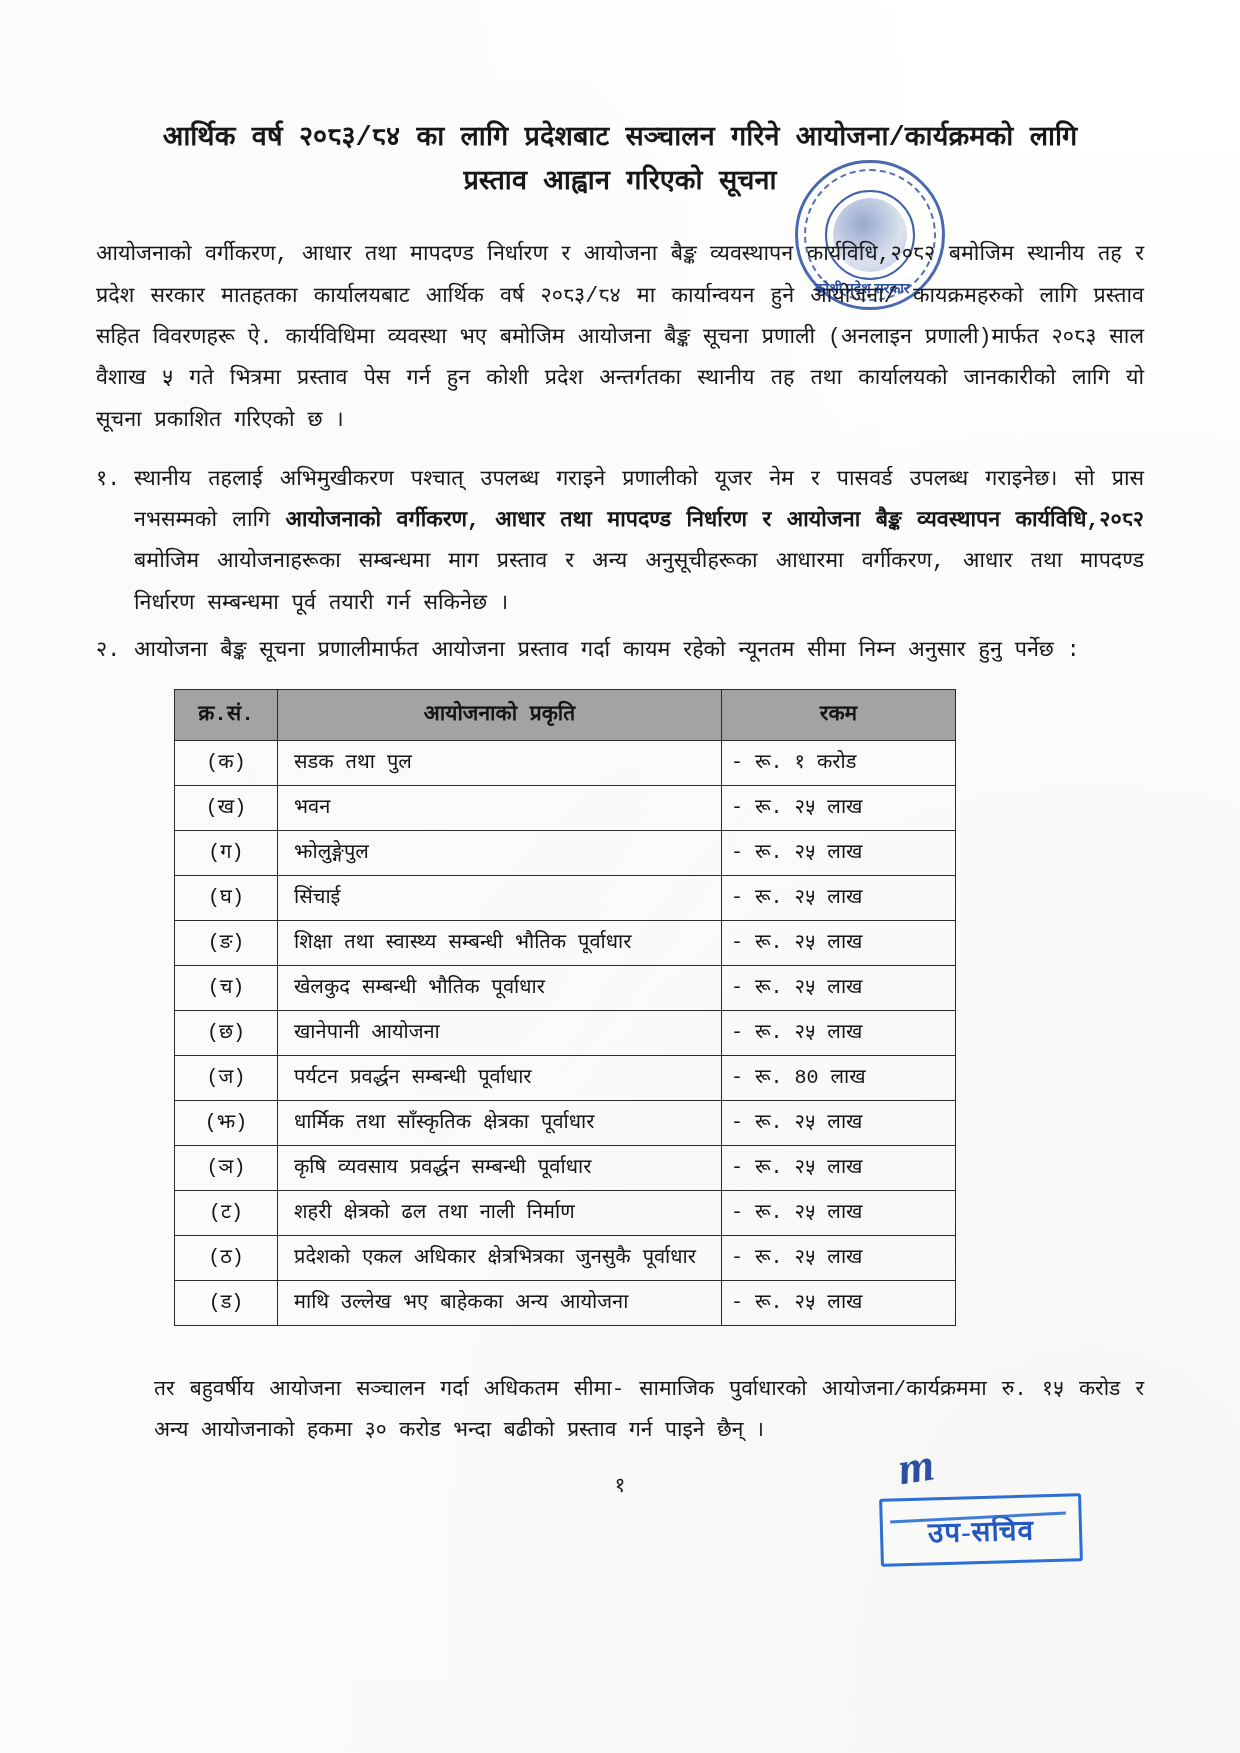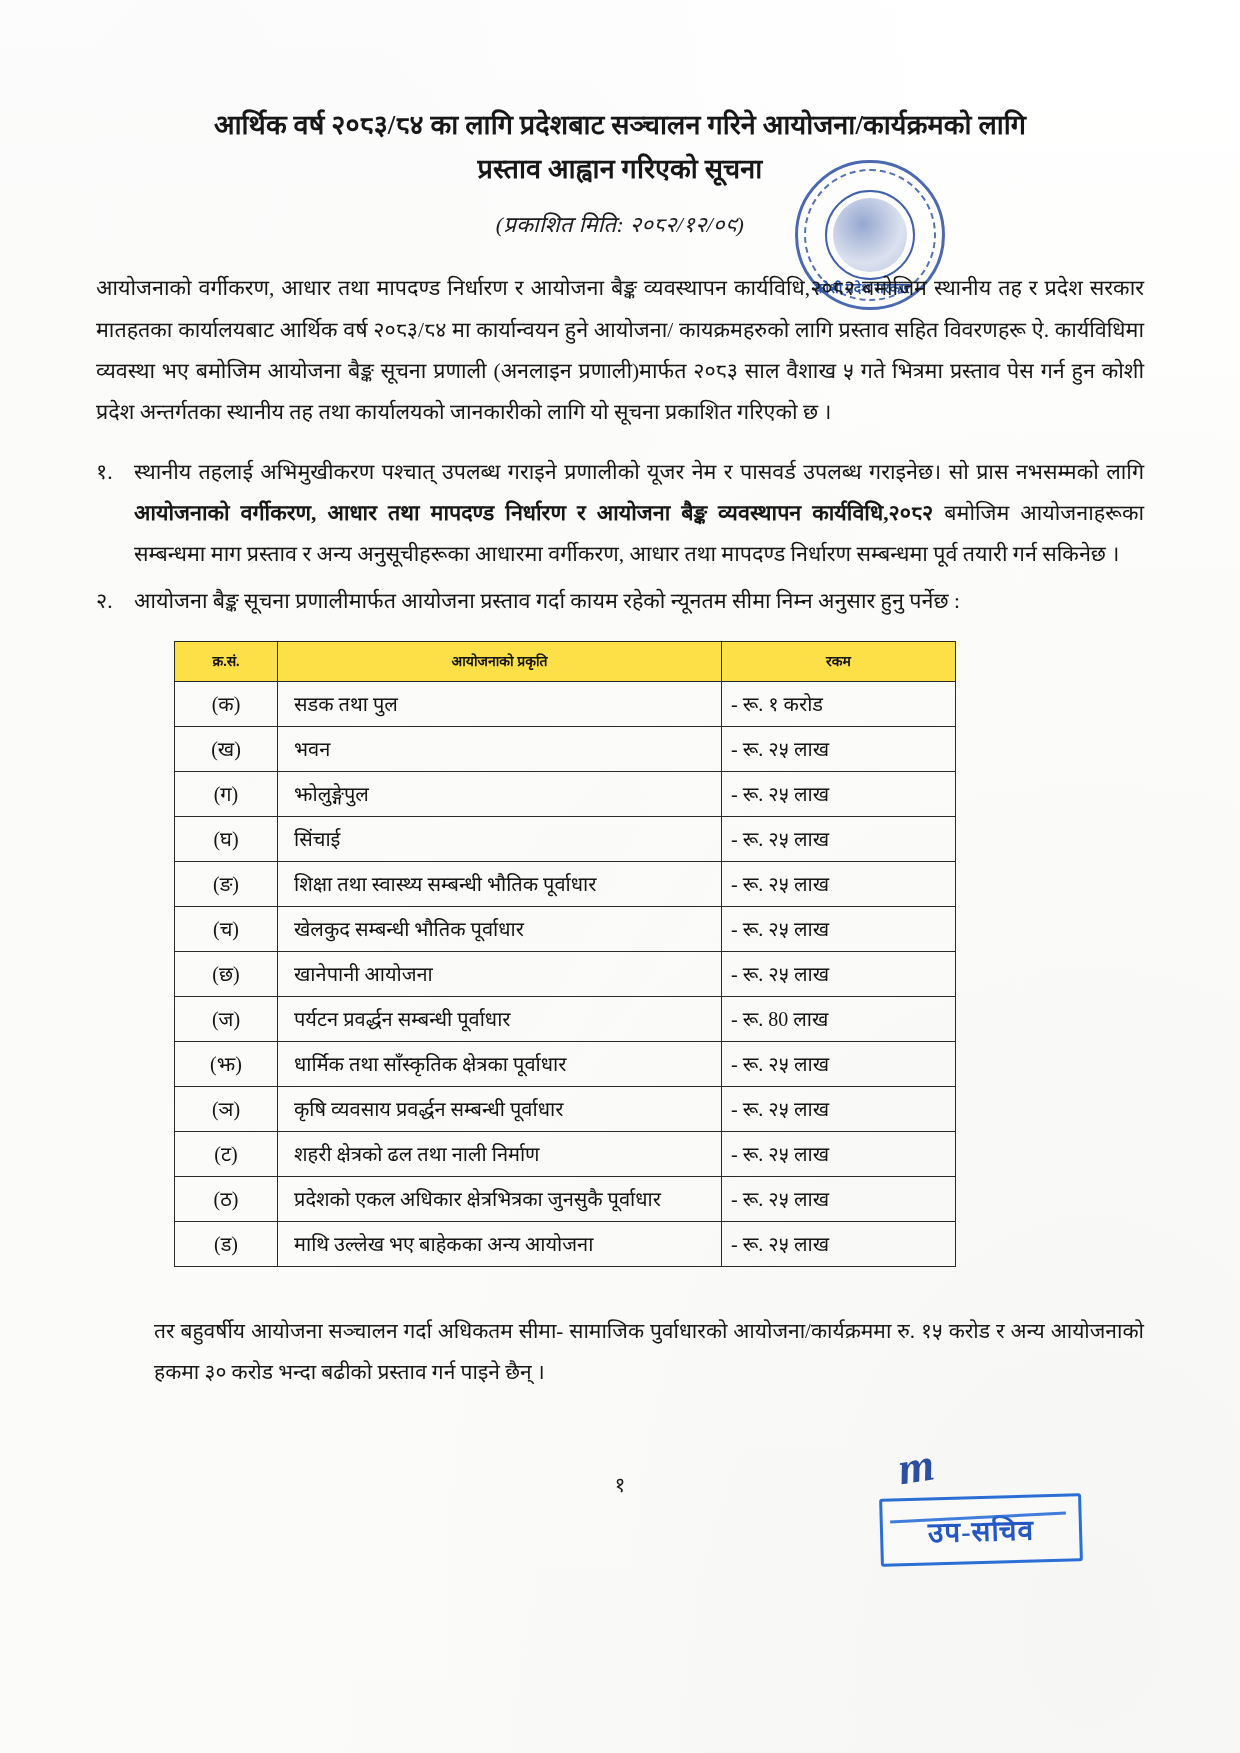--- a/index.html
+++ b/index.html
@@ -31,21 +31,22 @@
       radial-gradient(ellipse at 15% 8%, rgba(0,0,0,0.015), rgba(0,0,0,0) 55%),
       radial-gradient(ellipse at 88% 92%, rgba(0,0,0,0.02), rgba(0,0,0,0) 60%),
       linear-gradient(180deg, #ffffff 0%, #fcfcfa 45%, #fbfbf9 100%);
     pointer-events: none;
   }
 
   .content {
     position: absolute;
     left: 96px;
     right: 96px;
-    top: 0;
+    top: 13px;
+    font-family: Liberation Mono, monospace;
   }
 
   
   .title-block {
     margin-top: 104px;
     text-align: center;
   }
   .title-line {
     font-size: 27px;
     font-weight: 700;
@@ -174,23 +175,23 @@
     color: #141414;
   }
   table.limits th,
   table.limits td {
     border: 1.6px solid #2a2a2a;
     padding: 7px 10px;
     line-height: 1.5;
     vertical-align: middle;
   }
   table.limits thead th {
-    background: #fde047;
-    font-weight: 700;
-    font-size: 14px;
+    background: #a3a3a3;
+    font-weight: 700;
+    font-size: 21px;
     text-align: center;
     padding: 9px 10px;
   }
   table.limits td.sn {
     width: 82px;
     text-align: center;
     white-space: nowrap;
   }
   table.limits td.nature {
     text-align: left;
@@ -290,21 +291,20 @@
     </div>
   </div>
 
   <div class="content">
 
     <div class="title-block">
       <div class="title-line">आर्थिक वर्ष २०८३/८४ का लागि प्रदेशबाट सञ्चालन गरिने आयोजना/कार्यक्रमको लागि</div>
       <div class="title-line second">प्रस्ताव आह्वान गरिएको सूचना</div>
     </div>
 
-    <div class="pub-date">(प्रकाशित मिति: २०८२/१२/०९)</div>
 
     <div class="para">आयोजनाको वर्गीकरण, आधार तथा मापदण्ड निर्धारण र आयोजना बैङ्क व्यवस्थापन कार्यविधि,२०८२ बमोजिम स्थानीय तह र प्रदेश सरकार मातहतका कार्यालयबाट आर्थिक वर्ष २०८३/८४ मा कार्यान्वयन हुने आयोजना/ कायक्रमहरुको लागि प्रस्ताव सहित विवरणहरू ऐ. कार्यविधिमा व्यवस्था भए बमोजिम आयोजना बैङ्क सूचना प्रणाली (अनलाइन प्रणाली)मार्फत २०८३ साल वैशाख ५ गते भित्रमा प्रस्ताव पेस गर्न हुन कोशी प्रदेश अन्तर्गतका स्थानीय तह तथा कार्यालयको जानकारीको लागि यो सूचना प्रकाशित गरिएको छ ।</div>
 
 
     <ul class="numbered">
       <li>
         <span class="marker">१.</span>
         <span class="itemtext"><span>स्थानीय तहलाई अभिमुखीकरण पश्चात् उपलब्ध गराइने प्रणालीको यूजर नेम र पासवर्ड उपलब्ध गराइनेछ। सो प्रास नभसम्मको लागि </span><b>आयोजनाको वर्गीकरण, आधार तथा मापदण्ड निर्धारण र आयोजना बैङ्क व्यवस्थापन कार्यविधि,२०८२</b><span> बमोजिम आयोजनाहरूका सम्बन्धमा माग प्रस्ताव र अन्य अनुसूचीहरूका आधारमा वर्गीकरण, आधार तथा मापदण्ड निर्धारण सम्बन्धमा पूर्व तयारी गर्न सकिनेछ ।</span></span>
       </li>
       <li>

